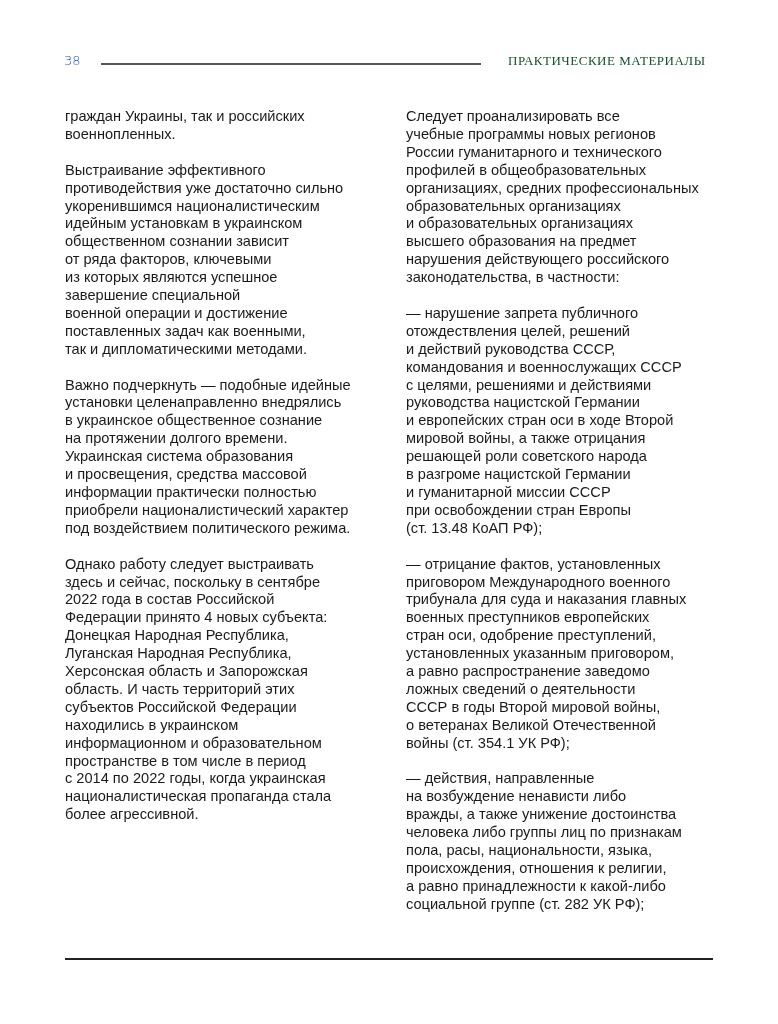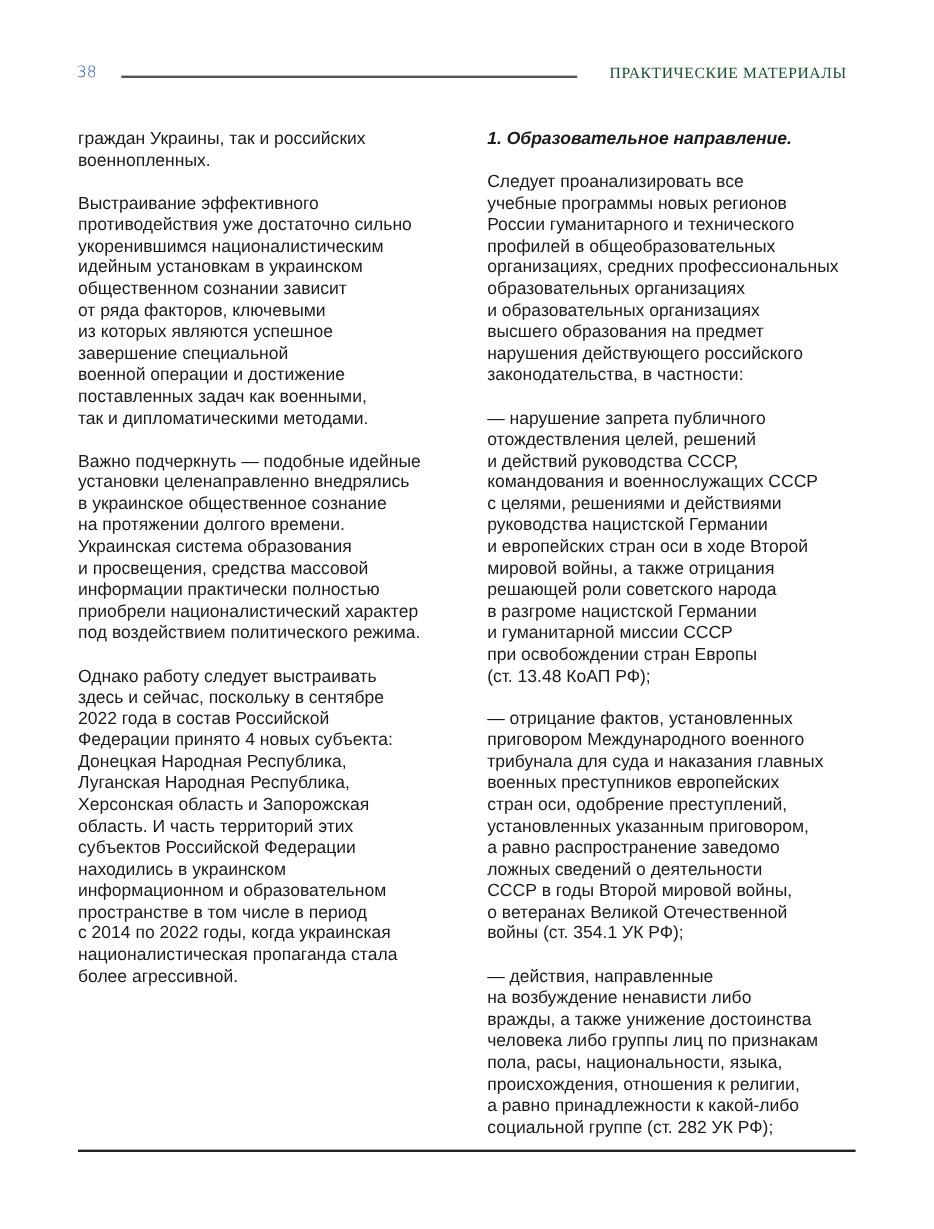--- a/index.html
+++ b/index.html
@@ -62,21 +62,20 @@
 субъектов Российской Федерации
 находились в украинском
 информационном и образовательном
 пространстве в том числе в период
 с 2014 по 2022 годы, когда украинская
 националистическая пропаганда стала
 более агрессивной.</p>
 </div>
 
 <div class="col col-right">
-  <p class="bold-italic">1. Образовательное направление.</p>
   <p>Следует проанализировать все
 учебные программы новых регионов
 России гуманитарного и технического
 профилей в общеобразовательных
 организациях, средних профессиональных
 образовательных организациях
 и образовательных организациях
 высшего образования на предмет
 нарушения действующего российского
 законодательства, в частности:</p>

